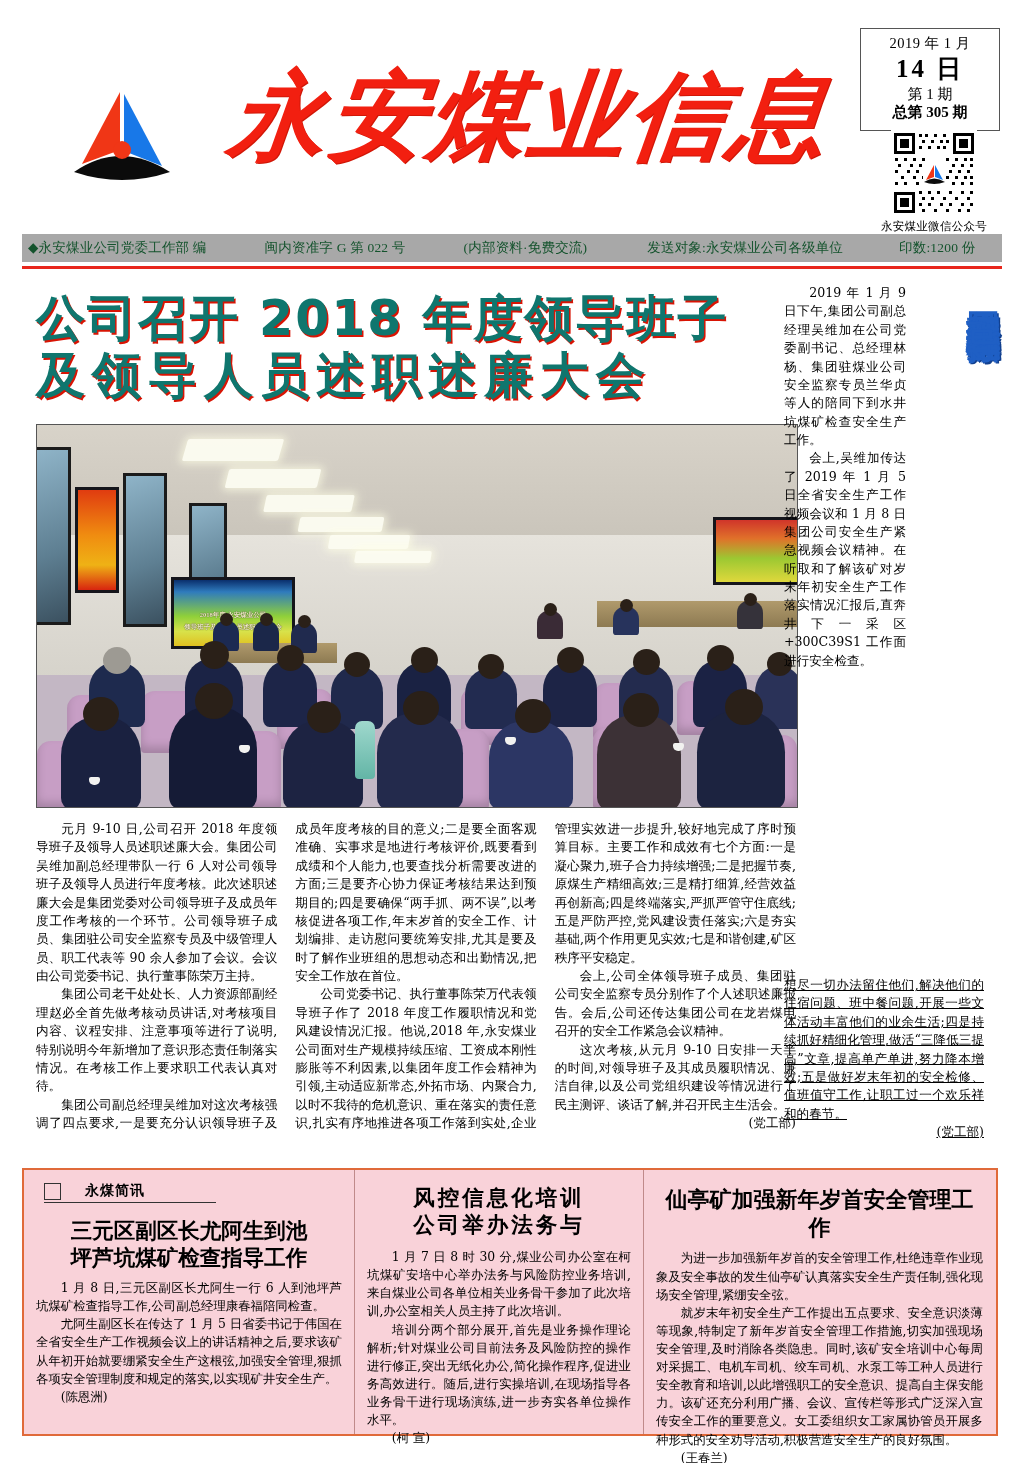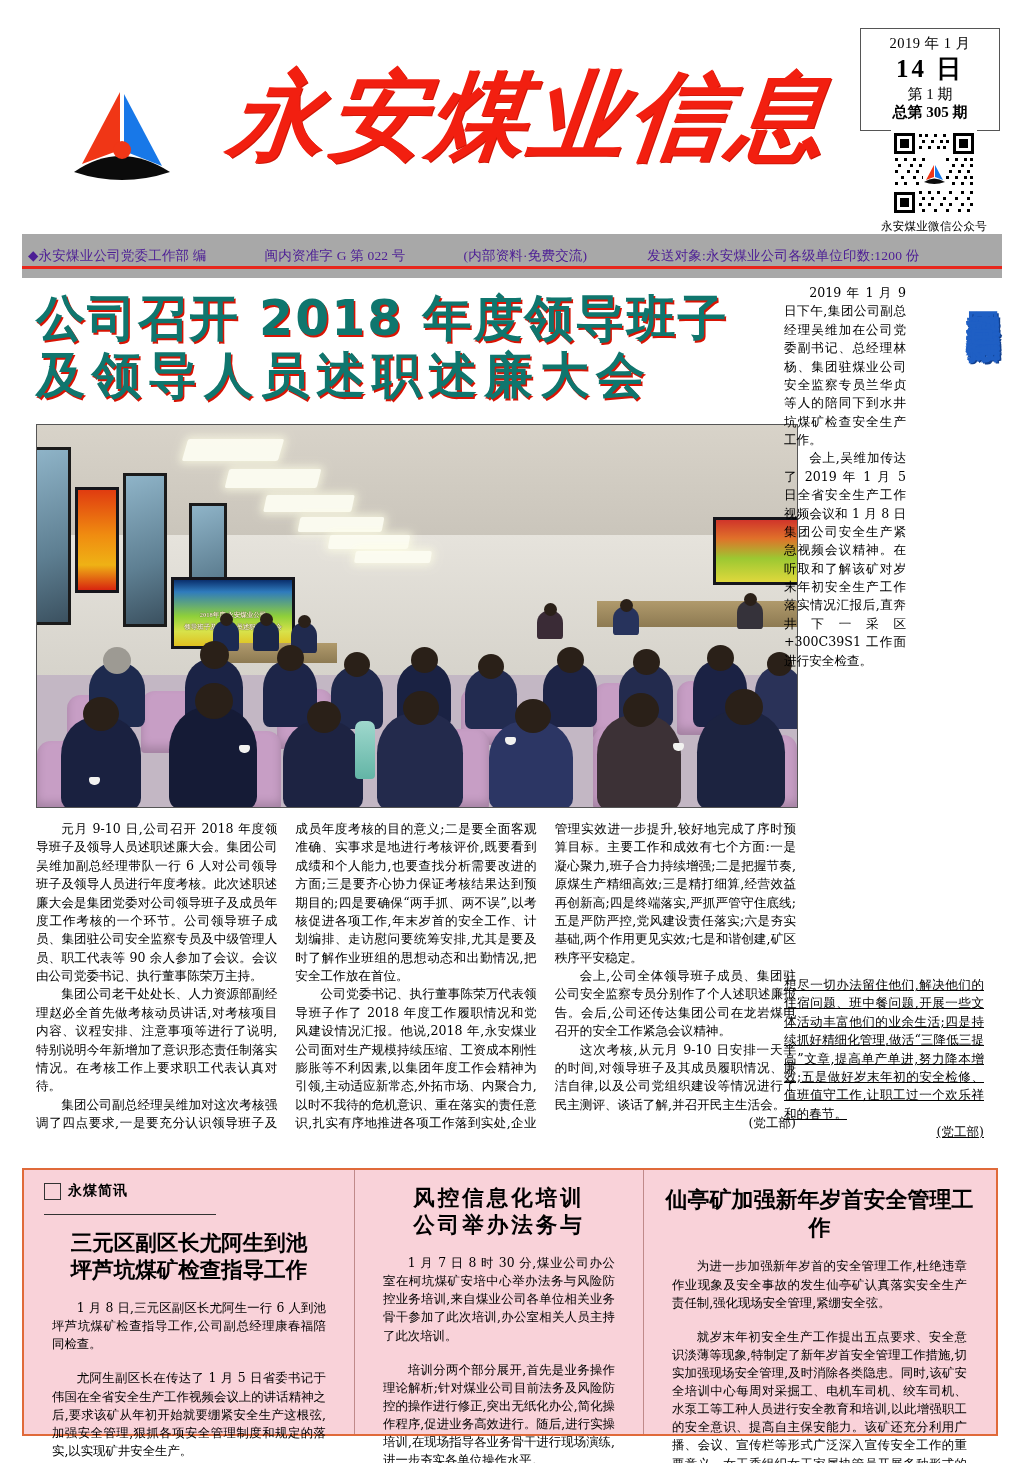--- a/index.html
+++ b/index.html
@@ -33,31 +33,31 @@
     text-shadow:1px 1px 0 #d01707;
     white-space:nowrap;
   }
 
   .qr-wrap{position:absolute;right:24px;top:130px;width:132px;text-align:center;}
   .qr{width:86px;height:86px;margin:0 auto;position:relative;background:#fff;}
   .qr-cap{font-size:11.5px;margin-top:3px;letter-spacing:.3px;white-space:nowrap;}
 
   
   .infobar{
-    position:absolute;left:22px;top:234px;width:980px;height:44px;
-    background:#a8a8a8;color:#4c1d95;
+    position:absolute;left:22px;top:234px;width:980px;height:28px;
+    background:#a8a8a8;color:#14532d;
     display:flex;align-items:center;
     font-size:13.5px;letter-spacing:.2px;
   }
   .infobar span{white-space:nowrap;}
   .ib1{margin-left:6px;}
   .ib2{margin-left:58px;}
   .ib3{margin-left:58px;}
   .ib4{margin-left:60px;}
-  .ib5{}
+  .ib5{margin-left:56px;}
   .redrule{position:absolute;left:22px;top:266px;width:980px;height:3px;background:#e8261c;}
 
   
   .main{position:absolute;left:22px;top:276px;width:980px;}
 
   .lead-headline{
     position:absolute;left:14px;top:14px;width:760px;
     color:#0f766e;font-weight:bold;
     font-family:"DejaVu Sans","Liberation Sans",sans-serif;
     font-size:49px;line-height:1.17;letter-spacing:2px;
@@ -128,34 +128,34 @@
   
   .bottom{
     position:absolute;left:22px;top:1168px;width:976px;height:268px;
     background:#f9d2d9;border:2.5px solid #e06a3a;box-sizing:border-box;
     display:flex;
   }
   .bcol{position:relative;box-sizing:border-box;padding:10px 12px 8px;}
   .bcol-1{width:330px;}
   .bcol-2{width:290px;border-left:1px solid #c08a8a;border-right:1px solid #c08a8a;}
   .bcol-3{width:351px;}
-  .tagline{display:flex;align-items:center;gap:7px;border-bottom:1.2px solid #333;width:172px;padding-bottom:14px;margin:2px 0 4px 8px;}
+  .tagline{display:flex;align-items:center;gap:24px;border-bottom:1.2px solid #333;width:172px;padding-bottom:2px;margin:2px 0 4px 8px;}
   .tagbox{width:17px;height:17px;border:1.4px solid #333;box-sizing:border-box;background:transparent;}
   .tagtxt{font-size:14px;font-weight:bold;letter-spacing:1px;font-family:"DejaVu Serif","Liberation Serif",serif;}
   .bhead{
     text-align:center;font-weight:bold;color:#000;
     font-family:"DejaVu Sans","Liberation Sans",sans-serif;
     line-height:1.26;
   }
   .bhead-1{font-size:21.5px;margin:14px 0 8px;letter-spacing:0px;}
   .bhead-2{font-size:21.5px;margin:4px 0 10px;letter-spacing:3px;}
   .bhead-3{font-size:22px;margin:6px 0 8px;letter-spacing:0px;}
   .btext{font-size:12.4px;line-height:1.46;text-align:justify;
     font-family:"DejaVu Serif","Liberation Serif",serif;}
-  .btext p{margin:16px;text-indent:2em;}
+  .btext p{margin:0;text-indent:2em;}
   .bsig{text-indent:0;}
 </style>
 </head>
 <body>
 
 <div class="page">
 
   <div class="masthead">
 
     <div class="logo-wrap">

